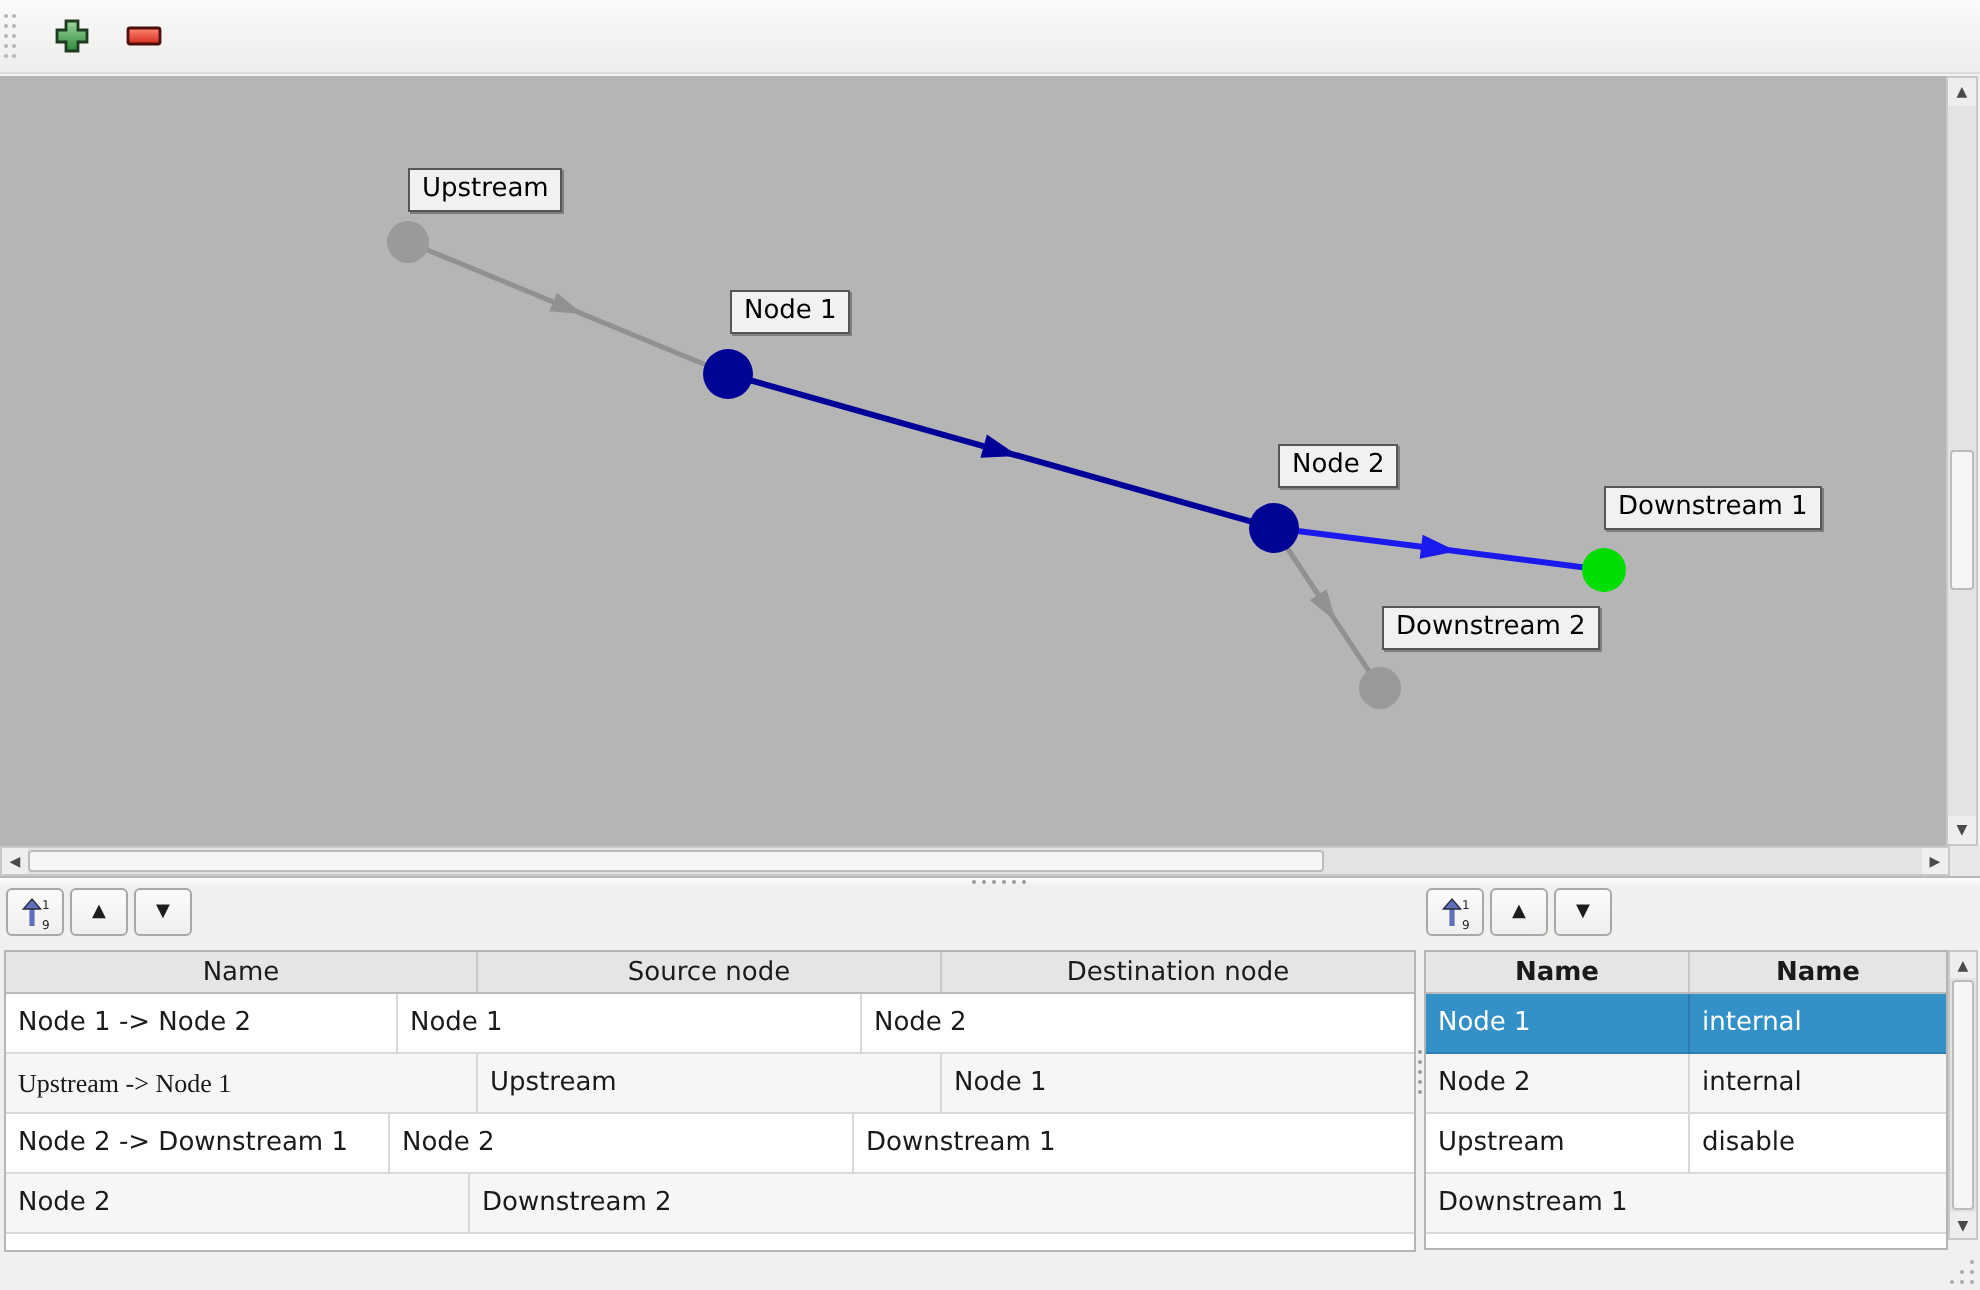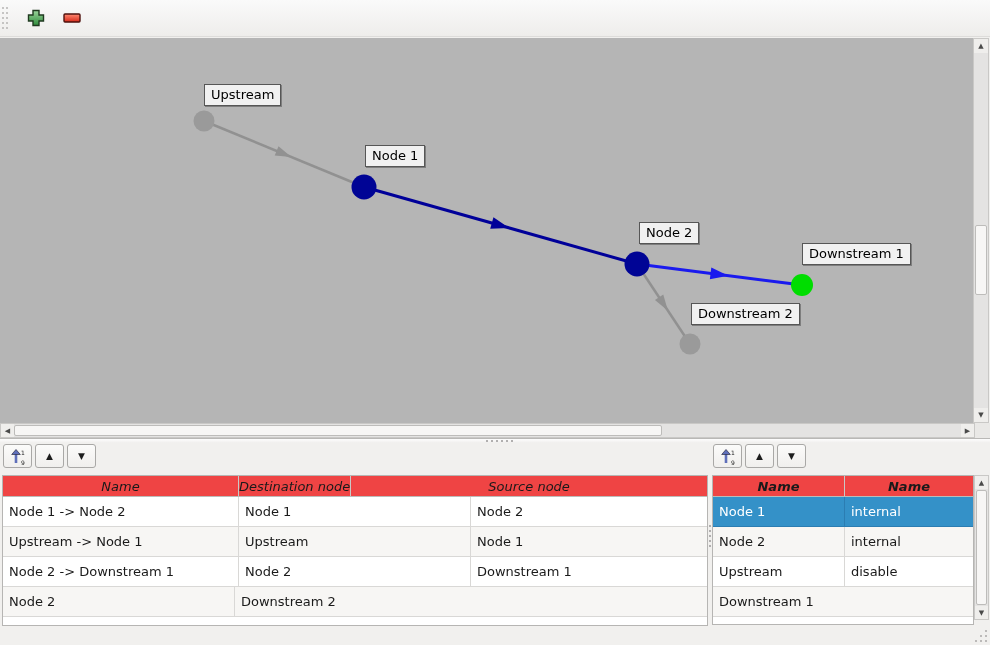--- a/index.html
+++ b/index.html
@@ -45,21 +45,21 @@
     box-shadow:5px 0 0 #9a9998,10px 0 0 #9a9998,15px 0 0 #9a9998,20px 0 0 #9a9998,25px 0 0 #9a9998; }
   .v-splitter{ position:absolute; left:708px; top:475px; width:4px; height:151px; background:#f1f0ee; }
   .v-splitter i{ position:absolute; left:1px; top:50px; width:2px; height:2px; background:#9a9998; border-radius:50%;
     box-shadow:0 5px 0 #9a9998,0 10px 0 #9a9998,0 15px 0 #9a9998,0 20px 0 #9a9998; }
   
   .pnl-btn{ position:absolute; top:444px; width:29px; height:24px; background:linear-gradient(#fbfbfa,#f0efed);
     border:1px solid #a9a8a6; border-radius:3px; display:flex; align-items:center; justify-content:center;
     font-size:9px; color:#1d1d1d; }
   
   .table{ position:absolute; top:475px; background:#ffffff; border:1px solid #b6b5b3; overflow:hidden; }
-  .thead{ display:flex; height:21px; background:#ef4444; border-bottom:1px solid #bcbbb9;font-style:italic; }
+  .thead{ display:flex; height:21px; background:#e5e5e5; border-bottom:1px solid #bcbbb9; }
   .th{ display:flex; align-items:center; justify-content:center; font-size:13px;
     border-right:1px solid #c9c8c6; overflow:hidden; }
   .th:last-child{ border-right:none; flex:1; }
   .th.bold{ font-weight:bold; }
   .trow{ display:flex; height:30px; background:#ffffff; }
   .trow.alt{ background:#f7f6f4; }
   .trow.sel{ background:var(--sel,#3491c8); color:#ffffff; }
   .td{ display:flex; align-items:center; padding-left:6px; border-right:1px solid #d9d8d6;
     border-bottom:1px solid #d9d8d6; overflow:hidden; white-space:nowrap; }
   .trow .td:last-child{ flex:1; border-right:none; }
@@ -178,36 +178,36 @@
   <div class="pnl-btn" style="left:745px;">
       <span>▲</span>
     </div>
   <div class="pnl-btn" style="left:777px;">
       <span>▼</span>
     </div>
 
   <div class="table" style="left:2px; width:706px; height:151px;">
     <div class="thead">
       <div class="th" style="width:236px">Name</div>
+      <div class="th" style="width:232px">Source node</div>
       <div class="th">Destination node</div>
-      <div class="th" style="width:232px">Source node</div>
     </div>
     <div id="edge-tbody">
         <div class="trow">
-          <div class="td" style="width: 236px;">Node 1 -&gt; Node 2</div>
+          <div class="td" style="width: 196px;">Node 1 -&gt; Node 2</div>
           <div class="td" style="width: 232px;">Node 1</div>
           <div class="td">Node 2</div>
         </div>
         <div class="trow alt">
-          <div class="td" style="width: 236px;">Upstream -&gt; Node 1</div>
+          <div class="td" style="width: 236px; font-family: Liberation Serif, serif;">Upstream -&gt; Node 1</div>
           <div class="td" style="width: 232px;">Upstream</div>
           <div class="td">Node 1</div>
         </div>
         <div class="trow">
-          <div class="td" style="width: 236px; text-align: right;">Node 2 -&gt; Downstream 1</div>
+          <div class="td" style="width: 192px; text-align: right;">Node 2 -&gt; Downstream 1</div>
           <div class="td" style="width: 232px;">Node 2</div>
           <div class="td">Downstream 1</div>
         </div>
         <div class="trow alt">
           <div class="td" style="width: 232px;">Node 2</div>
           <div class="td">Downstream 2</div>
         </div>
       </div>
   </div>
 

